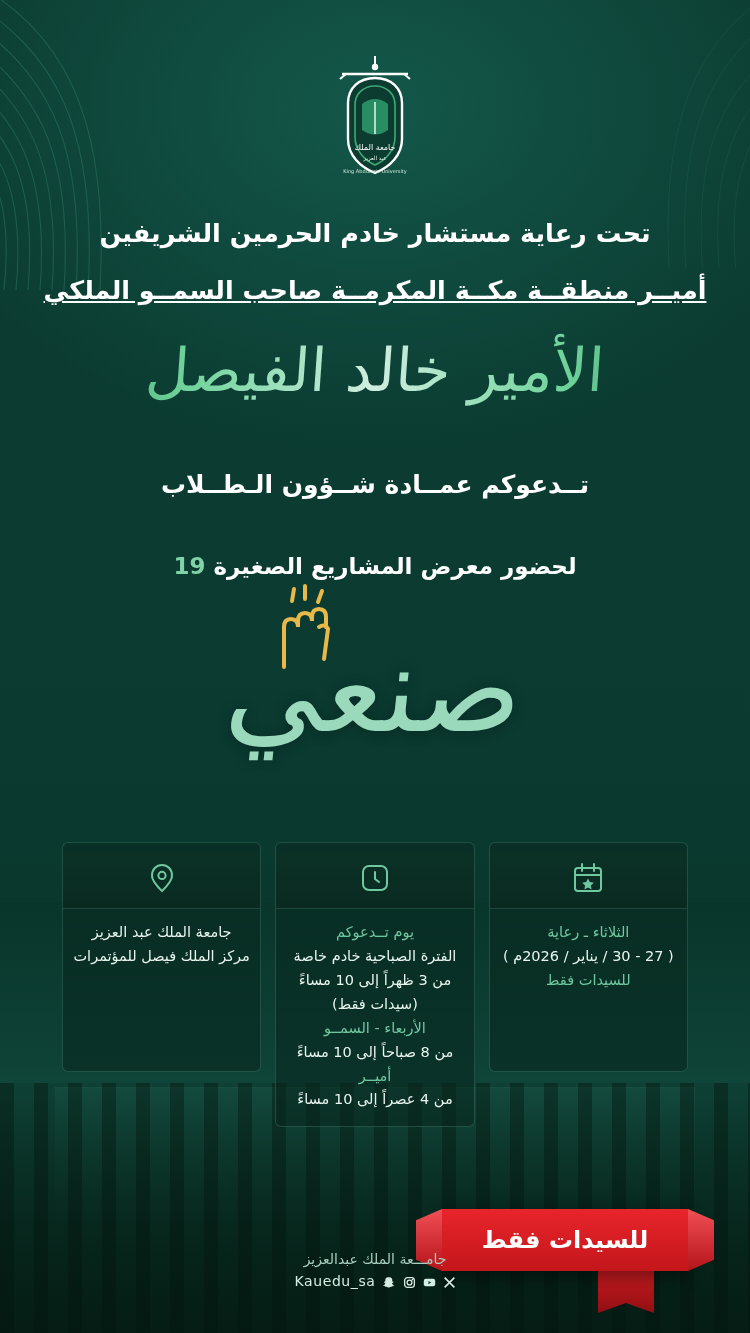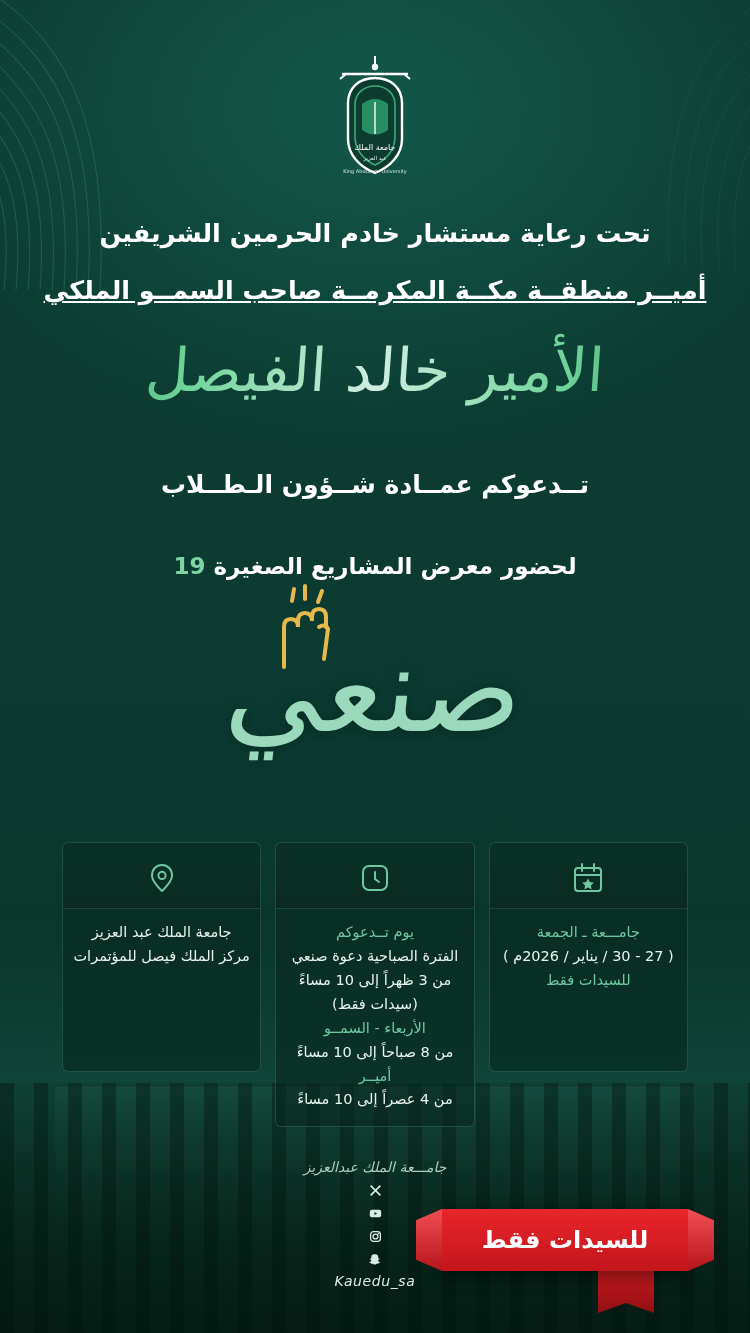--- a/index.html
+++ b/index.html
@@ -120,23 +120,23 @@
     clip-path:polygon(0 0,100% 18%,100% 82%,0 100%); }
   .ribbon:after{ left:-26px; background:linear-gradient(180deg,#f05055,#b5151a);
     clip-path:polygon(100% 0,0 18%,0 82%,100% 100%); }
   .ribbon-tail{
     position:absolute; right:96px; bottom:20px; width:56px; height:46px;
     background:linear-gradient(180deg,#d41d22,#8f0f13);
     clip-path:polygon(0 0,100% 0,100% 100%,50% 78%,0 100%);
   }
 
   
-  .footer{ position:absolute; left:0; right:0; bottom:44px; text-align:center;font-style:italic; }
+  .footer{ position:absolute; left:0; right:0; bottom:44px; text-align:center; }
   .footer .uni{ color:#a9cdbf; font-size:14px; margin-bottom:6px; }
-  .footer .social{ color:#d7ece2; font-size:14px; display:flex; gap:7px; justify-content:center; align-items:center;flex-direction:column; }
+  .footer .social{ color:#d7ece2; font-size:14px; display:flex; gap:7px; justify-content:center; align-items:center; }
   .footer .social svg{ width:13px; height:13px; vertical-align:middle; }
   .handle{ letter-spacing:.6px; }
 </style>
 </head>
 <body>
 
 <div class="poster">
 
   <div class="campus">
     <div class="campus-building"></div>
@@ -214,38 +214,38 @@
         <span class="card-icon">
           <svg viewBox="0 0 34 34">
             <rect x="4" y="7" width="26" height="23" rx="3" fill="none" stroke="#6fc8a0" stroke-width="2"></rect>
             <path d="M4 14 h26" stroke="#6fc8a0" stroke-width="2"></path>
             <path d="M11 3 v7 M23 3 v7" stroke="#6fc8a0" stroke-width="2" stroke-linecap="round"></path>
             <path d="M17 17.5 l1.8 3.6 4 .6 -2.9 2.8 .7 4 -3.6-1.9 -3.6 1.9 .7-4 -2.9-2.8 4-.6z" fill="#6fc8a0"></path>
           </svg>
         </span>
       </div>
       <p>
-        <span class="accent">جامـــعة ـ الجمعة</span><br>
+        <span class="accent">الثلاثاء ـ رعاية</span><br>
         <span>( 27 - 30 / يناير / 2026م )</span><br>
         <span class="accent">للسيدات فقط</span>
       </p>
     </div>
 
     <div class="card">
       <div class="card-icon-bar">
         <span class="card-icon">
           <svg viewBox="0 0 34 34">
             <rect x="5" y="5" width="24" height="24" rx="6" fill="none" stroke="#6fc8a0" stroke-width="2"></rect>
             <path d="M17 11 v7 l4 3" fill="none" stroke="#6fc8a0" stroke-width="2" stroke-linecap="round"></path>
           </svg>
         </span>
       </div>
       <p>
         <span class="accent">يوم تــدعوكم</span><br>
-        <span>الفترة الصباحية دعوة صنعي</span><br>
+        <span>الفترة الصباحية خادم خاصة</span><br>
         <span>من 3 ظهراً إلى 10 مساءً</span><br>
         <span>(سيدات فقط)</span><br>
         <span class="accent">الأربعاء - السمــو</span><br>
         <span>من 8 صباحاً إلى 10 مساءً</span><br>
         <span class="accent">أميــر</span><br>
         <span>من 4 عصراً إلى 10 مساءً</span>
       </p>
     </div>
 
     <div class="card">

